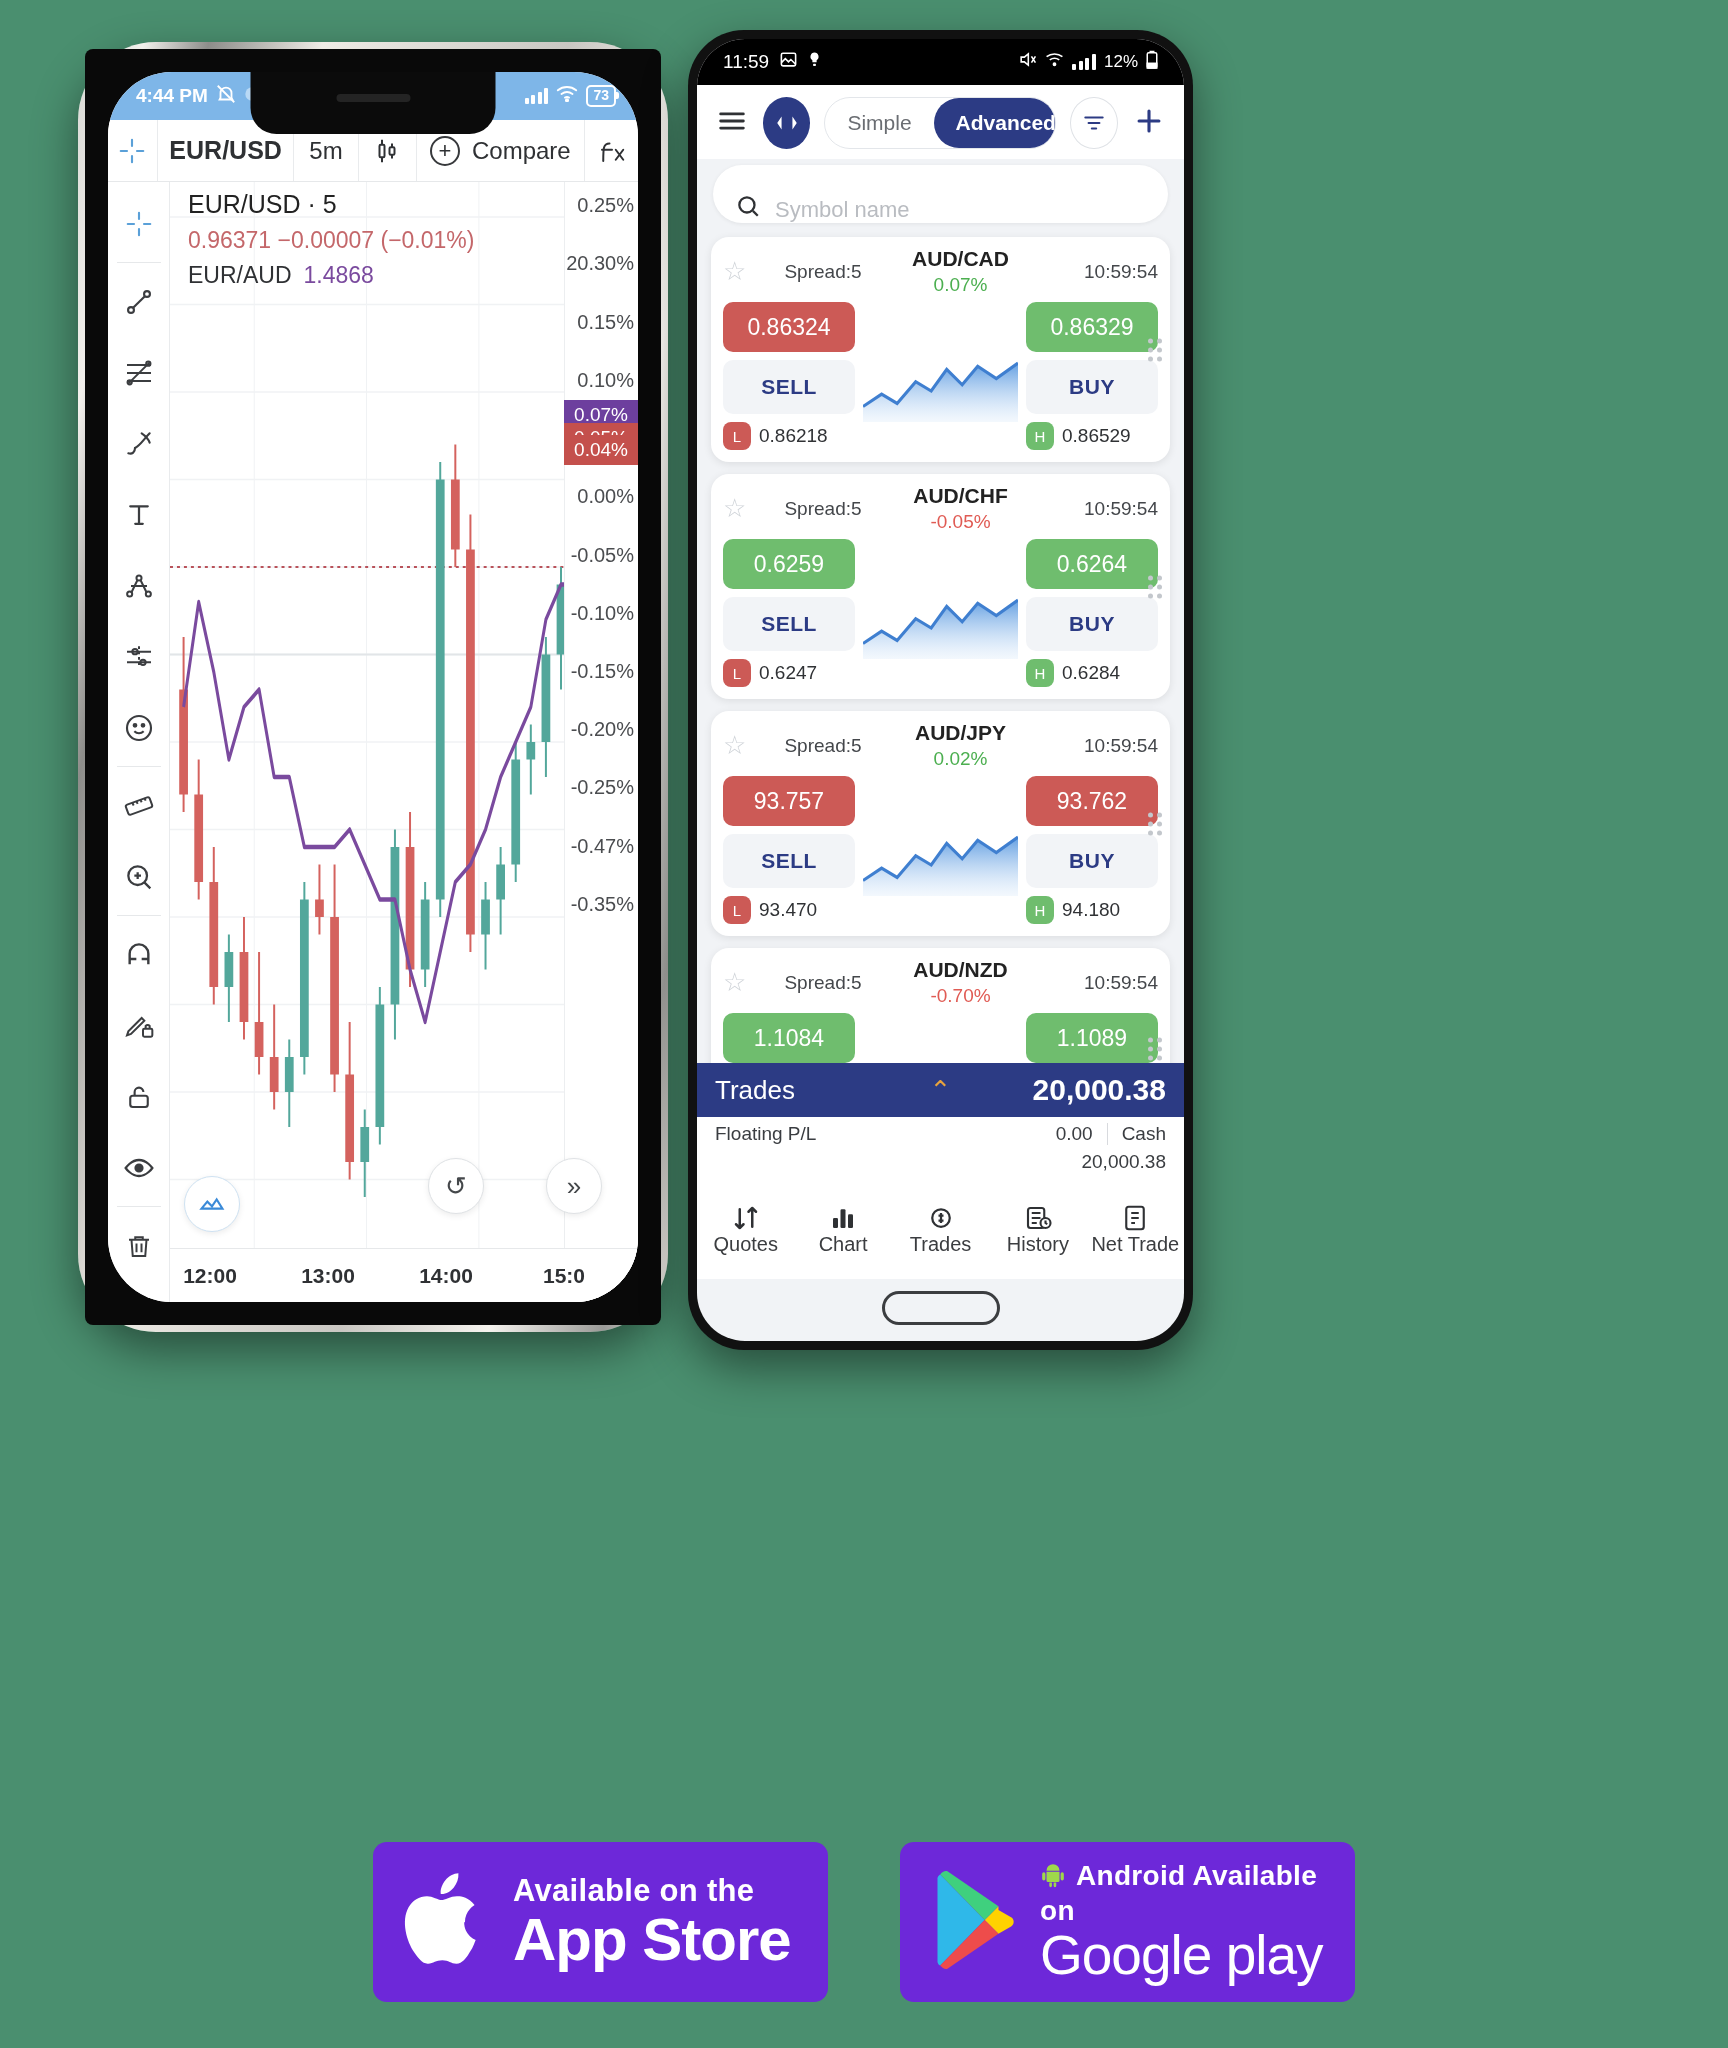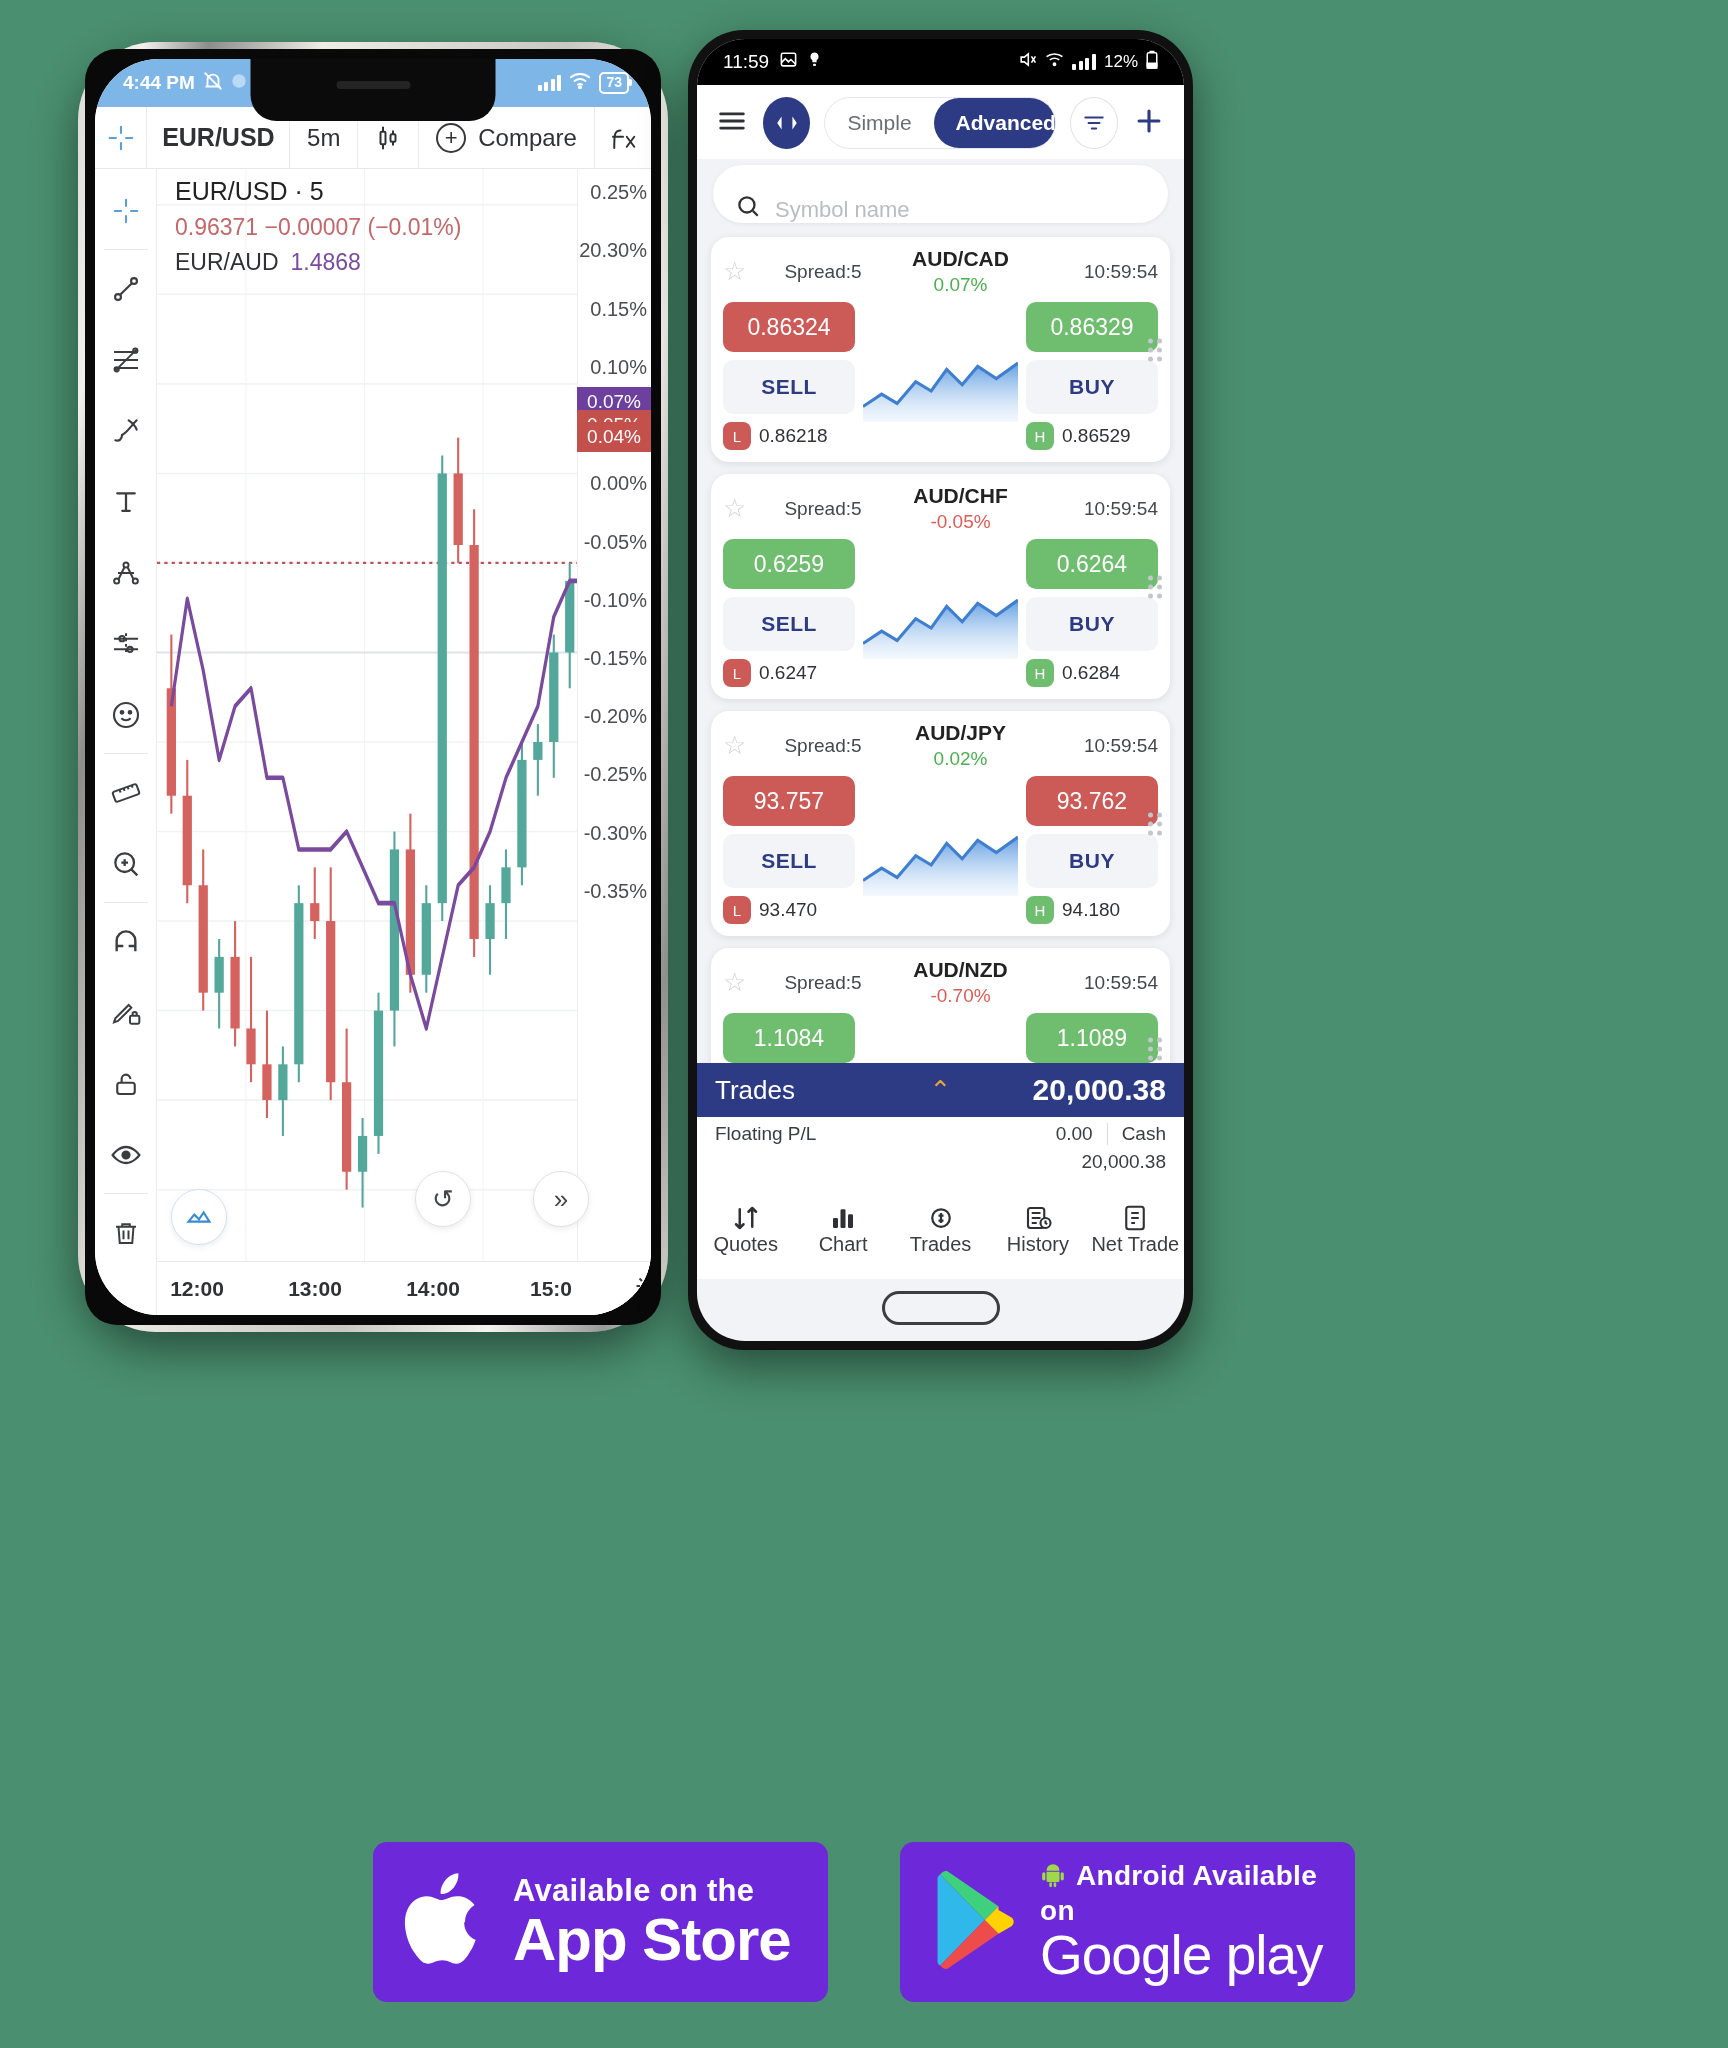--- a/index.html
+++ b/index.html
@@ -13,21 +13,21 @@
 
   
   #iphone {
     position:absolute; left:78px; top:42px; width:590px; height:1290px;
     background:linear-gradient(100deg,#d8d8d4 0%,#f2f0ec 8%,#8d8d8a 16%,#efece6 30%,#c9c7c2 60%,#f5f3ee 78%,#9a9a97 92%,#e6e3dd 100%);
     border-radius:78px;
     box-shadow:0 18px 46px rgba(0,0,0,.45);
     padding:7px;
   }
   #iphone .bezel {
-    width:100%; height:100%; background:#090909; border-radius:32px; padding:10px;
+    width:100%; height:100%; background:#090909; border-radius:8px; padding:23px;
   }
   #iphone .scr {
     position:relative; width:100%; height:100%; background:#fff;
     border-radius:64px; overflow:hidden;
   }
   #notch {
     position:absolute; left:50%; transform:translateX(-50%); top:0;
     width:245px; height:62px; background:#0b0b0b;
     border-bottom-left-radius:26px; border-bottom-right-radius:26px; z-index:40;
   }
@@ -460,21 +460,21 @@
               <div class="tk" style="top: 81.4844px;">20.30%</div>
               <div class="tk" style="top: 139.688px;">0.15%</div>
               <div class="tk" style="top: 197.891px;">0.10%</div>
               <div class="tk" style="top: 256.094px;">0.05%</div>
               <div class="tk" style="top: 314.297px;">0.00%</div>
               <div class="tk" style="top: 372.5px;">-0.05%</div>
               <div class="tk" style="top: 430.703px;">-0.10%</div>
               <div class="tk" style="top: 488.906px;">-0.15%</div>
               <div class="tk" style="top: 547.109px;">-0.20%</div>
               <div class="tk" style="top: 605.312px;">-0.25%</div>
-              <div class="tk" style="top: 663.516px;">-0.30%</div>
+              <div class="tk" style="top: 663.516px;">-0.47%</div>
               <div class="tk" style="top: 721.719px;">-0.35%</div>
               <div class="ylabel-box" style="background: rgb(109, 63, 158); top: 232.812px;">0.07%</div>
               <div class="ylabel-box" style="background: rgb(196, 80, 76); top: 256.094px;">0.05%</div>
               <div class="ylabel-box" style="background: rgb(196, 80, 76); top: 267.734px;">0.04%</div>
             </div>
 
         <div class="rnd-btn" style="left:14px; bottom:70px; border-color:#cfe2f2;">
           <svg width="28" height="28" viewBox="0 0 24 24" fill="none" stroke="#3a8ad8" stroke-width="1.8">
                 <path d="M3 16l5-6 4 4 4-6 5 8z"></path>
               </svg>

